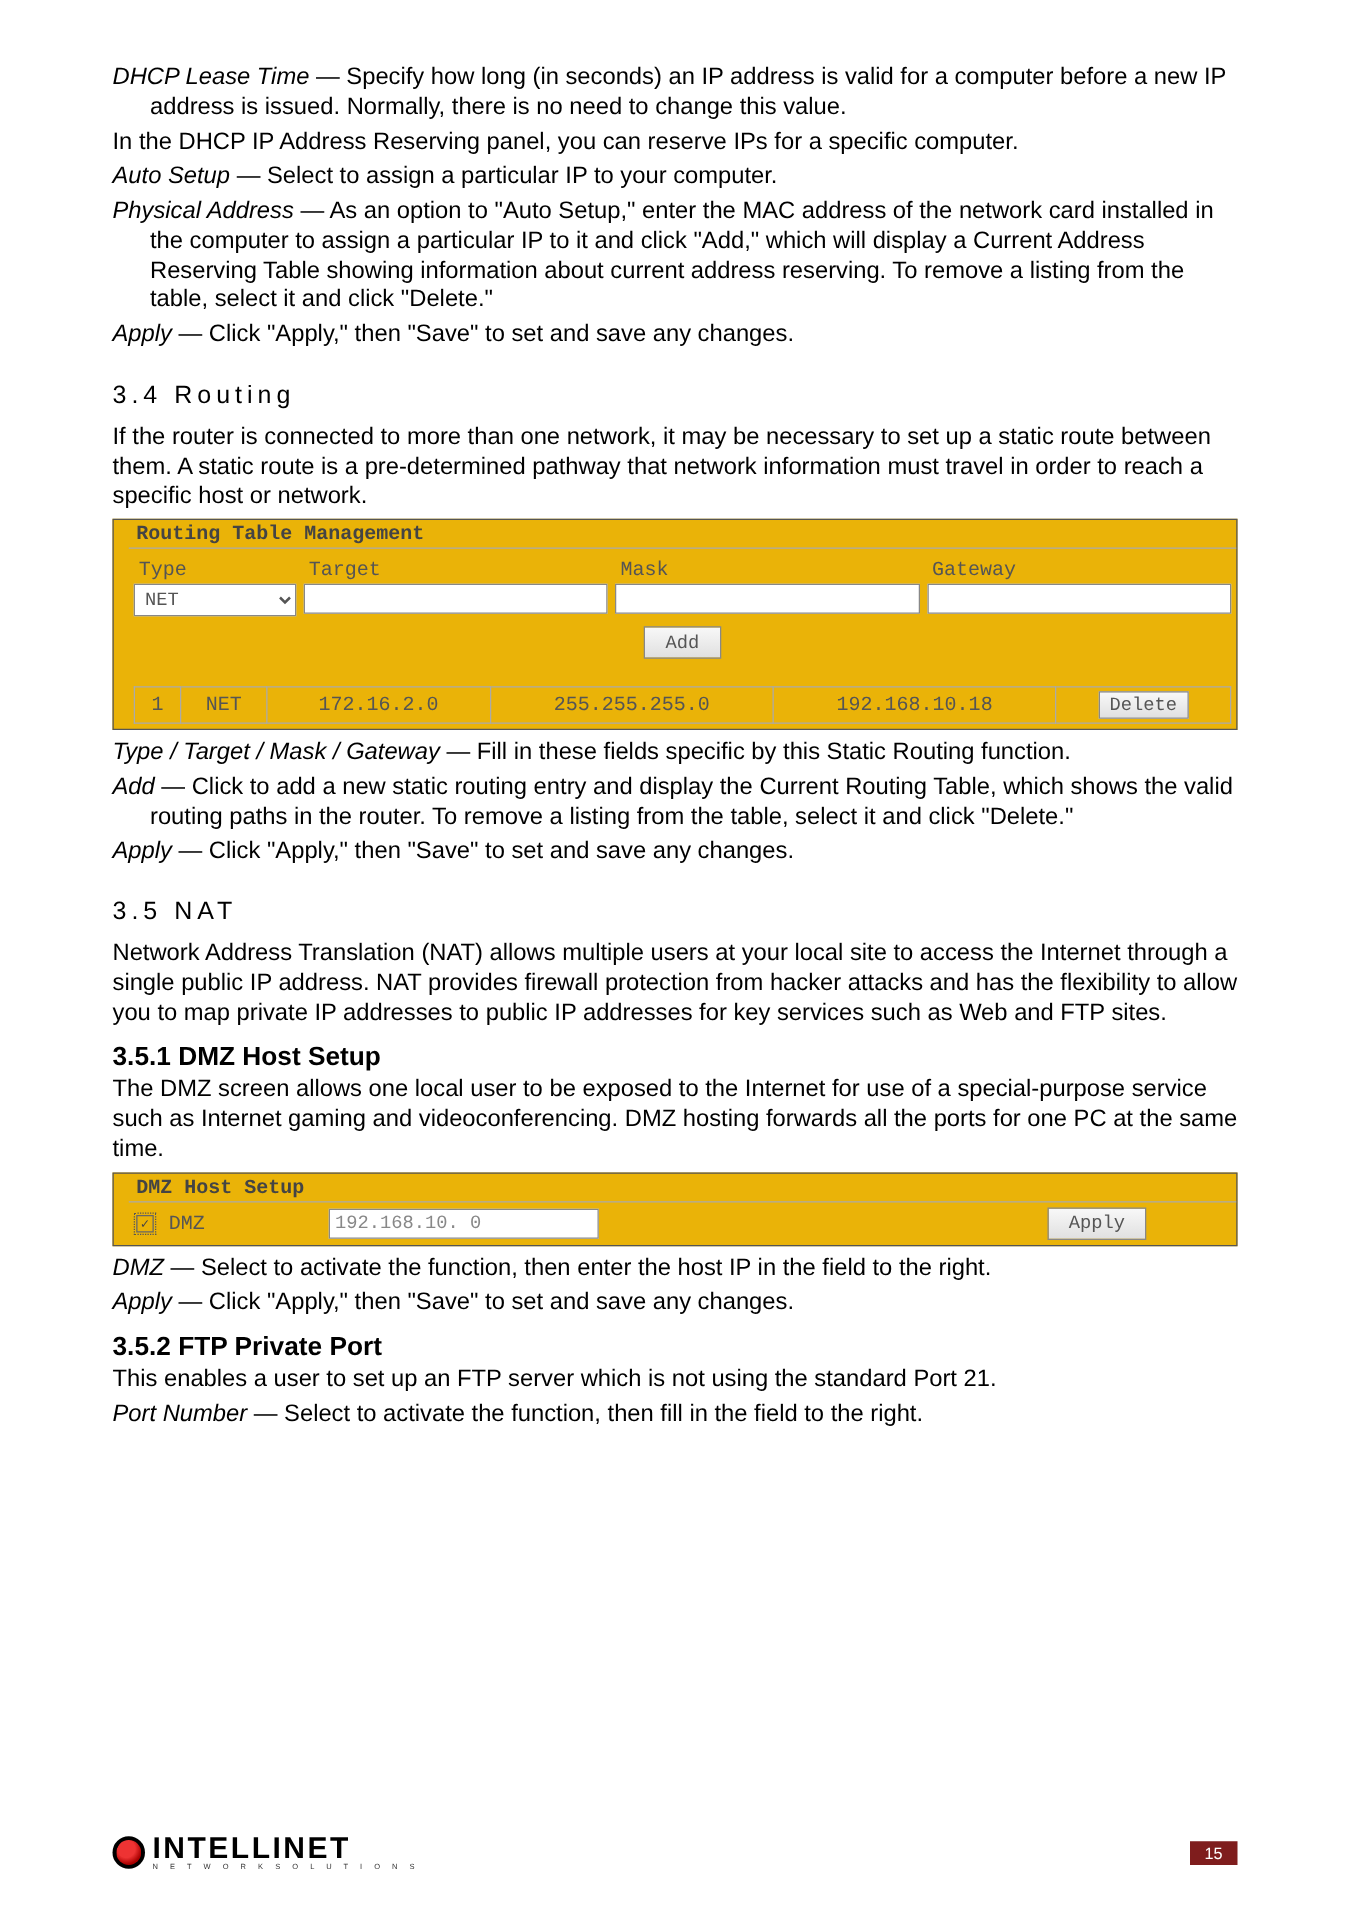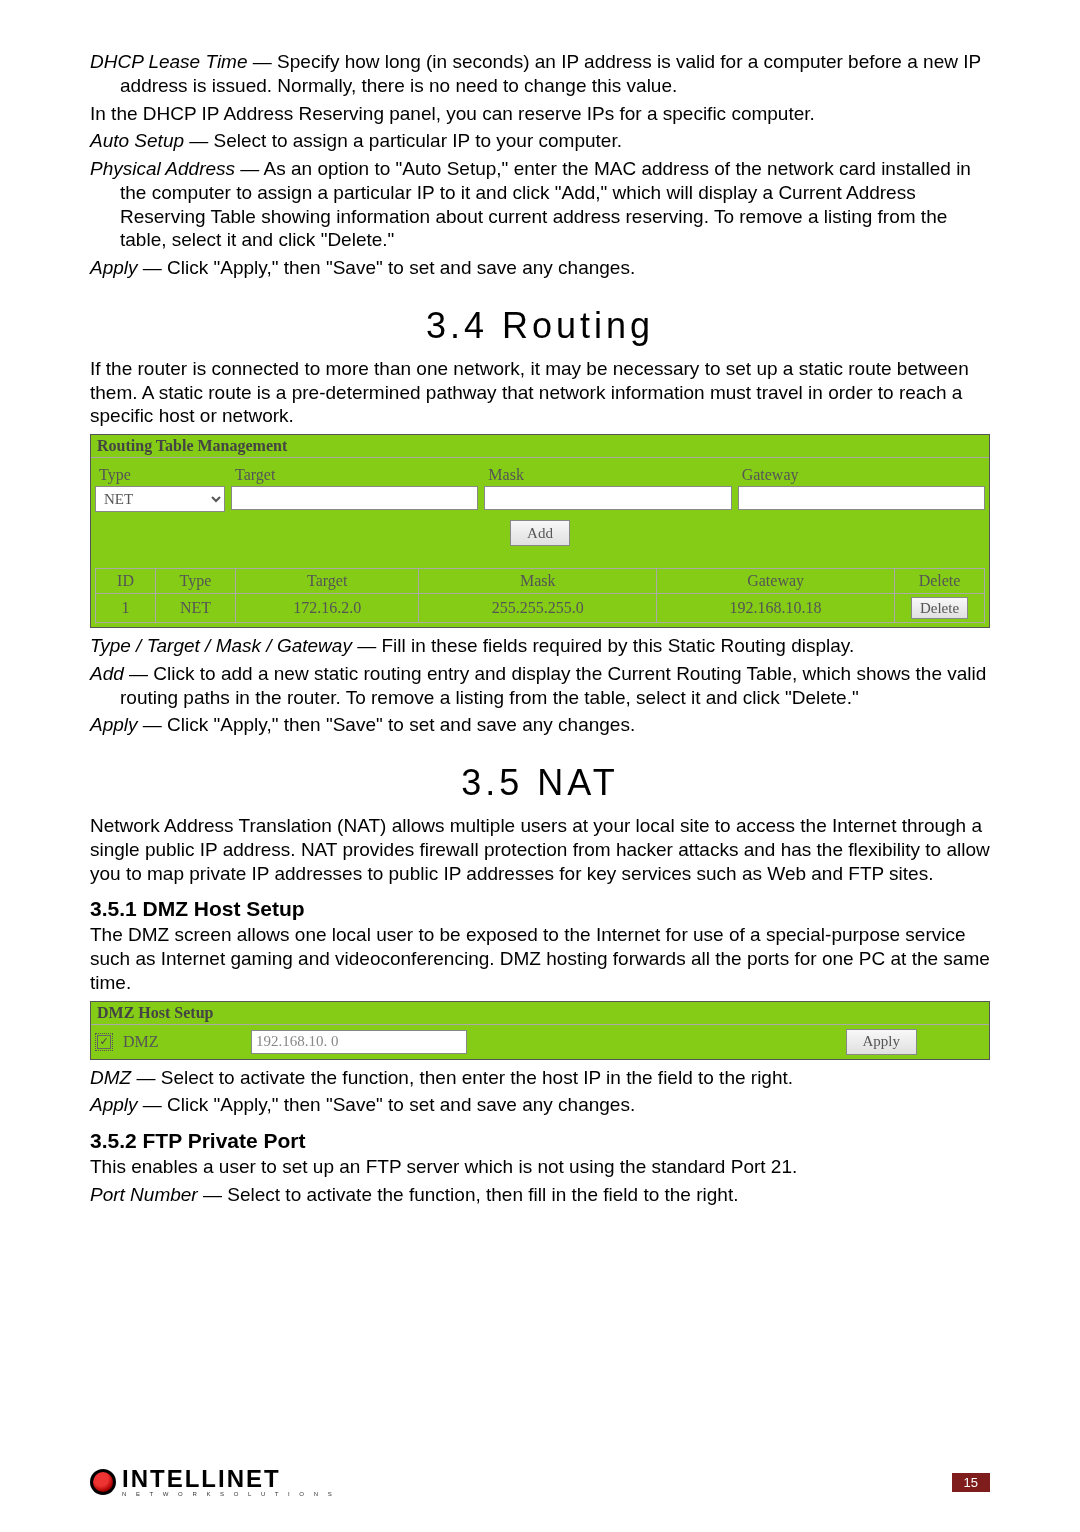--- a/index.html
+++ b/index.html
@@ -14,38 +14,38 @@
     color: #000;
     position: relative;
     background: #fff;
   }
   .para { margin: 0 0 4px 0; line-height: 1.25; }
   .indent { padding-left: 30px; text-indent: -30px; }
   .defn-label { font-style: italic; }
   h2 {
     font-family: Arial, sans-serif;
     font-weight: normal;
-    font-size: 36px;
+    font-size: 20px;
     letter-spacing: 4px;
     margin: 25px 0 10px 0;
-    text-align: center;
   }
   h3 {
     font-size: 21px;
     font-weight: bold;
     margin: 12px 0 2px 0;
   }
   
   .panel {
     border: 1px solid #555;
-    background: #84cc16;
+    background: #eab308;
     margin: 6px 0 6px 0;
-    font-family: Liberation Serif, serif;
+    font-family: Liberation Mono, monospace;
     font-size: 16px;
     color: #555;
+    padding-left: 12px;
   }
   .panel-title {
     font-weight: bold;
     color: #444;
     padding: 2px 6px 2px 6px;
     border-bottom: 1px solid #aaa;
   }
   .input-row { display: flex; gap: 6px; padding: 6px 4px 4px 4px; }
   .col { display: flex; flex-direction: column; }
   .col-label { padding: 2px 4px; }
@@ -161,42 +161,34 @@
     <div class="col" style="flex:1">
       <div class="col-label">Gateway</div>
       <input class="txt-input" style="">
     </div>
   </div>
   <div class="add-row">
     <button class="btn">Add</button>
   </div>
   <table class="rt">
     <tbody>
-        <tr>
-      <th style="width:60px">ID</th>
-      <th style="width:80px">Type</th>
-      <th>Target</th>
-      <th>Mask</th>
-      <th>Gateway</th>
-      <th style="width:90px">Delete</th>
-    </tr>
     <tr>
       <td>1</td>
       <td>NET</td>
       <td>172.16.2.0</td>
       <td>255.255.255.0</td>
       <td>192.168.10.18</td>
       <td><button class="btn" style="padding:1px 8px;height:22px">Delete</button></td>
     </tr>
   </tbody>
     </table>
 </div>
 
 <p class="para">
-  <span class="defn-label">Type / Target / Mask / Gateway</span><span> — Fill in these fields required by this Static Routing display.</span>
+  <span class="defn-label">Type / Target / Mask / Gateway</span><span> — Fill in these fields specific by this Static Routing function.</span>
 </p>
 <p class="para indent">
   <span class="defn-label">Add</span><span> — Click to add a new static routing entry and display the Current Routing Table, which shows the valid routing paths in the router. To remove a listing from the table, select it and click "Delete."</span>
 </p>
 <p class="para">
   <span class="defn-label">Apply</span><span> — Click "Apply," then "Save" to set and save any changes.</span>
 </p>
 
 <h2>3.5  NAT</h2>
 <p class="para">Network Address Translation (NAT) allows multiple users at your local site to access the Internet through a single public IP address. NAT provides firewall protection from hacker attacks and has the flexibility to allow you to map private IP addresses to public IP addresses for key services such as Web and FTP sites.</p>

